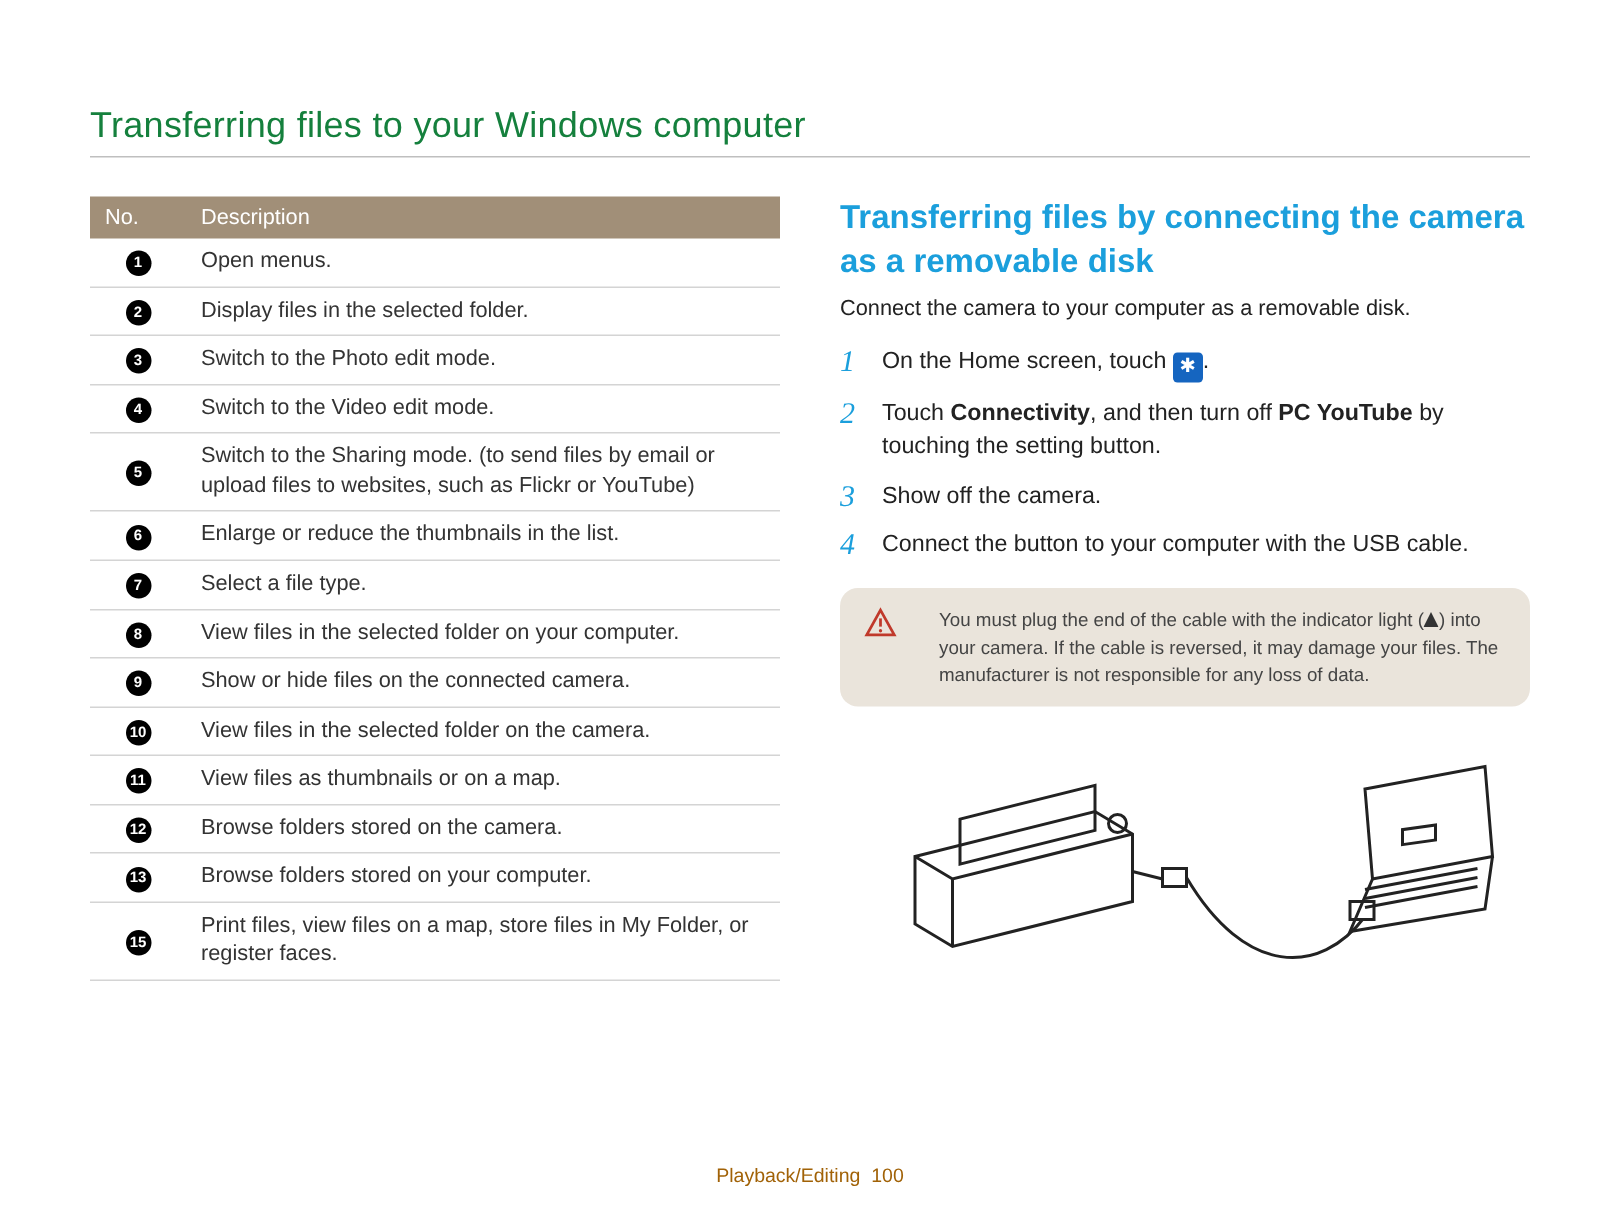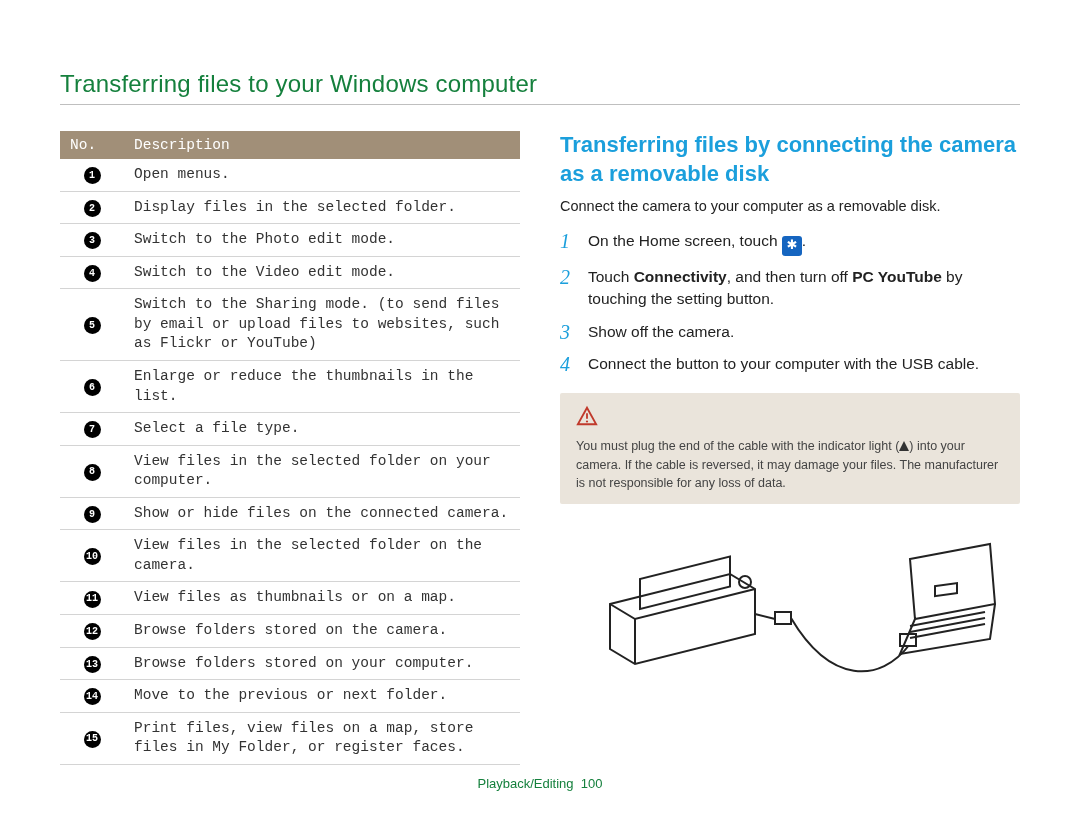--- a/index.html
+++ b/index.html
@@ -36,21 +36,20 @@
   .columns{
     display:flex;
     gap:40px;
   }
   .col{flex:1;min-width:0;}
   
   table.desc{
     width:100%;
     border-collapse:collapse;
     font-size:14.5px;
-    font-family:Liberation Mono, monospace;
   }
   table.desc thead th{
     background:var(--brown);
     color:#fff;
     text-align:left;
     font-weight:400;
     padding:6px 10px;
   }
   table.desc thead th:first-child{width:44px;}
   table.desc tbody td{
@@ -107,50 +106,49 @@
     width:20px;height:20px;
     background:#1565c0;
     border-radius:3px;
     color:#fff;
     font-size:13px;
     vertical-align:-3px;
   }
   
   .warn{
     display:flex;
-    gap:10px;
+    gap:28px;
     background:#eae4db;
-    border-radius:2px;
+    border-radius:12px;
     padding:12px 16px;
     margin-top:18px;
     font-size:12.5px;
     color:#444;
     line-height:1.45;
-    flex-direction:column;
   }
   .warn .tri{
     flex:none;
     width:22px;height:22px;
   }
   .warn .tri svg{display:block;}
   
   .illus{
     margin-top:20px;
     display:flex;
     justify-content:center;
   }
   .illus svg{width:420px;height:170px;}
   
   .footer{
     position:absolute;
     bottom:24px;
     left:0;right:0;
     text-align:center;
     font-size:13px;
-    color:#15803d;
+    color:#a16207;
   }
   .footer .pg{font-weight:400;}
 </style>
 </head>
 <body>
 
 <div class="page-title">Transferring files to your Windows computer</div>
 <hr class="title-rule">
 
 <div class="columns">
@@ -208,24 +206,20 @@
             <td><span class="circ">11</span></td>
             <td>View files as thumbnails or on a map.</td>
           </tr>
           <tr>
             <td><span class="circ">12</span></td>
             <td>Browse folders stored on the camera.</td>
           </tr>
           <tr>
             <td><span class="circ">13</span></td>
             <td>Browse folders stored on your computer.</td>
-          </tr>
-          <tr>
-            <td><span class="circ">14</span></td>
-            <td>Move to the previous or next folder.</td>
           </tr>
           <tr>
             <td><span class="circ">15</span></td>
             <td>Print files, view files on a map, store files in My Folder, or register faces.</td>
           </tr>
         </tbody>
     </table>
   </div>
 
   <div class="col">

